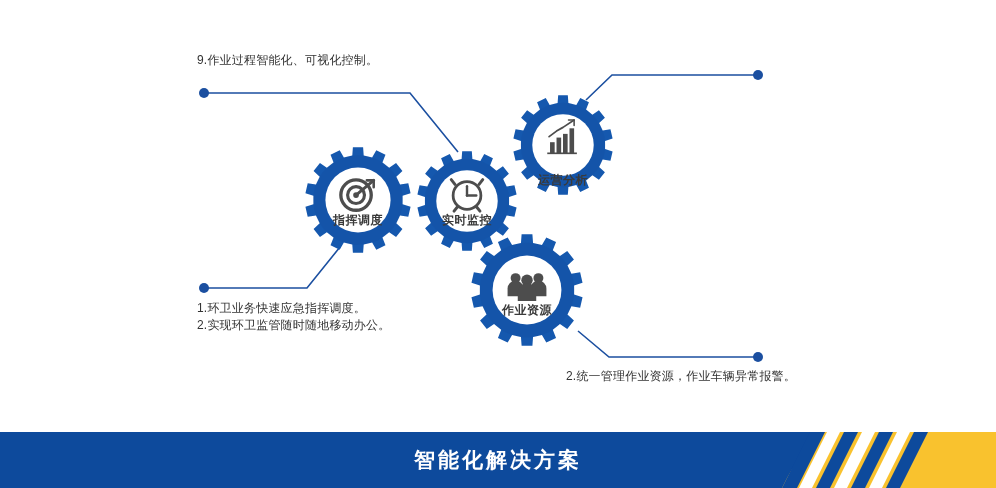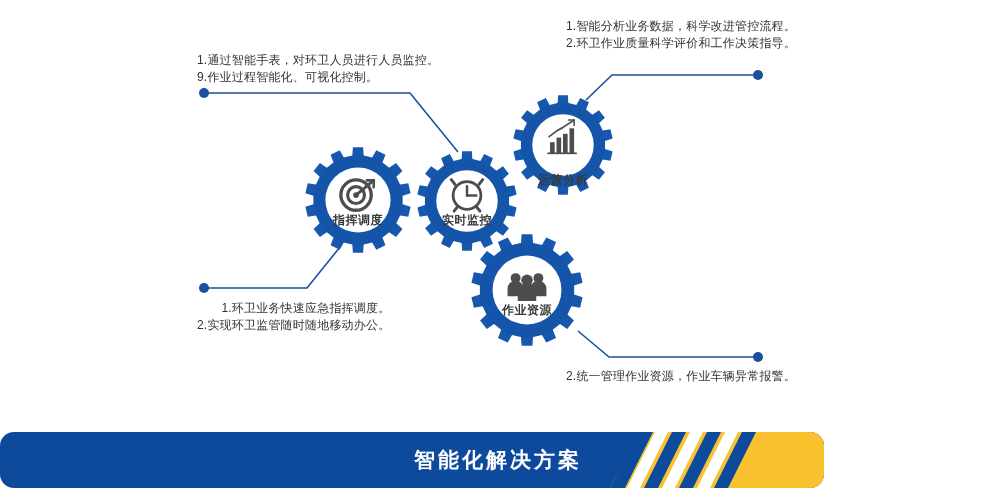--- a/index.html
+++ b/index.html
@@ -24,21 +24,21 @@
     font-size: 12px;
     line-height: 17px;
     color: #333333;
     white-space: nowrap;
     letter-spacing: 0.2px;
   }
   .callout div { white-space: nowrap; }
 
   #callout-tl { left: 197px; top: 52px; }
   #callout-tr { left: 566px; top: 18px; }
-  #callout-bl { left: 197px; top: 300px; text-align: right; }
+  #callout-bl { left: 197px; top: 300px; }
   #callout-br { left: 566px; top: 368px; }
 
   
   #connectors {
     position: absolute;
     left: 0; top: 0;
     width: 996px;
     height: 488px;
     pointer-events: none;
   }
@@ -58,25 +58,24 @@
     font-weight: bold;
     letter-spacing: 0.5px;
     white-space: nowrap;
   }
 
   
   #banner {
     position: absolute;
     left: 0;
     top: 432px;
-    width: 824px;
+    width: 996px;
     height: 56px;
     background: #0d4a9c;
     overflow: hidden;
-    border-radius: 14px;
   }
   #banner-title {
     position: absolute;
     left: 0;
     top: 0;
     width: 996px;
     height: 56px;
     line-height: 56px;
     text-align: center;
     color: #ffffff;
@@ -108,28 +107,23 @@
       </g>
     <g id="connector-dots" fill="#1b4fa0">
         <circle cx="204" cy="93" r="5" fill="#1b4fa0"></circle>
         <circle cx="758" cy="75" r="5" fill="#1b4fa0"></circle>
         <circle cx="204" cy="288" r="5" fill="#1b4fa0"></circle>
         <circle cx="758" cy="357" r="5" fill="#1b4fa0"></circle>
       </g>
   </svg>
 
   <div class="callout" id="callout-tl">
-    <div>1.通过智能手表，对环卫人员进行人员监控。</div>
     <div>9.作业过程智能化、可视化控制。</div>
   </div>
 
-  <div class="callout" id="callout-tr">
-    <div>1.智能分析业务数据，科学改进管控流程。</div>
-    <div>2.环卫作业质量科学评价和工作决策指导。</div>
-  </div>
 
   <div class="callout" id="callout-bl">
     <div>1.环卫业务快速应急指挥调度。</div>
     <div>2.实现环卫监管随时随地移动办公。</div>
   </div>
 
   <div class="callout" id="callout-br">
     <div>2.统一管理作业资源，作业车辆异常报警。</div>
   </div>
 

